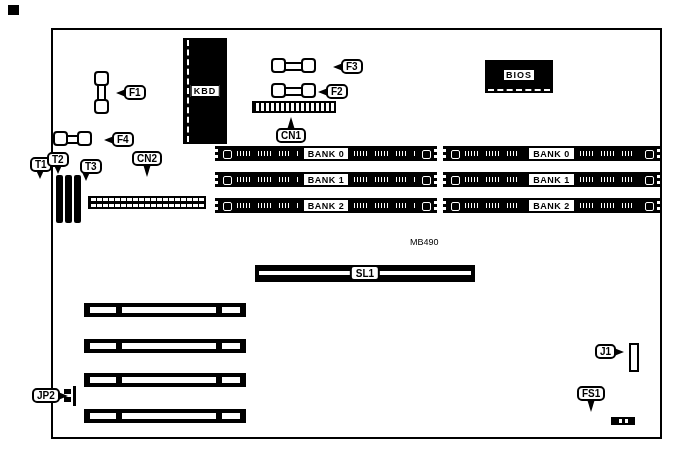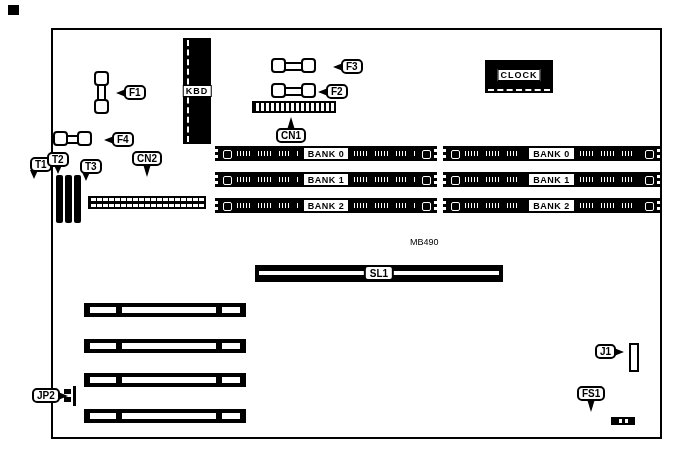--- a/index.html
+++ b/index.html
@@ -35,30 +35,30 @@
   .endR{width:5px;background:repeating-linear-gradient(180deg,#000 0 3px,#fff 3px 6px);border-left:2px solid #000}
   .latch{width:13px;background:#000;position:relative}
   .latch::after{content:"";position:absolute;left:3px;top:4px;width:7px;height:7px;border:1px solid #fff;border-radius:2px}
   .contacts{flex:1;background:#000;position:relative}
   .contacts::after{content:"";position:absolute;left:4px;right:4px;top:5px;height:5px;
       background-image:repeating-linear-gradient(90deg,transparent 0 14px,#000 14px 20px),
                        repeating-linear-gradient(90deg,#fff 0 1px,transparent 1px 3px)}
   .banklbl{background:#fff;border:2px solid #000;height:15px;display:flex;align-items:center;
            padding:0 4px;font:bold 9px "Liberation Sans",sans-serif;letter-spacing:.5px;white-space:nowrap;z-index:1}
   
-  .slslot{position:absolute;width:248px;height:17px;background:#000}
+  .slslot{position:absolute;width:220px;height:17px;background:#000}
   .slstripe{position:absolute;left:4px;right:4px;top:6px;height:4px;background:#fff}
   .sllbl{position:absolute;left:50%;top:0;transform:translateX(-50%);background:#fff;border:2px solid #000;
          border-radius:4px;height:16px;display:flex;align-items:center;padding:0 4px;
          font:bold 10px "Liberation Sans",sans-serif}
   
   .isaslot{position:absolute;width:162px;height:14px;background:#000}
   .isaseg{position:absolute;top:4px;height:6px;background:#fff}
   
-  .kbd{position:absolute;left:183px;top:38px;width:28px;height:106px;background:#000}
+  .kbd{position:absolute;left:183px;top:38px;width:44px;height:106px;background:#000}
   .kbd-dash{position:absolute;left:4px;top:2px;bottom:2px;width:0;border-left:2px dashed #fff}
   .chiplbl{position:absolute;left:50%;transform:translateX(-50%);background:#fff;border:1px solid #000;
            padding:0 2px;font:bold 9px "Liberation Sans",sans-serif;letter-spacing:1px;white-space:nowrap}
   .bios{position:absolute;left:485px;top:60px;width:68px;height:33px;background:#000}
   .bios-dash{position:absolute;left:3px;right:3px;bottom:2px;height:0;border-bottom:2px dashed #fff}
   .rtc{position:absolute;left:577px;top:42px;width:58px;height:28px;background:#000;color:#fff;
        display:flex;flex-direction:column;align-items:center;justify-content:center;
        font:bold 8px "Liberation Sans",sans-serif;line-height:10px;letter-spacing:.5px;text-align:center}
   .model{position:absolute;left:410px;top:237px;font:9px "Liberation Sans",sans-serif}
   .jmp{position:absolute;left:64px;top:386px;width:12px;height:20px}
@@ -118,21 +118,21 @@
     <span class="pu"></span>
     <span class="cbox">CN1</span>
   </div>
 
   <div class="cov" style="left:132px;top:151px">
     <span class="cbox">CN2</span>
     <span class="pd"></span>
   </div>
   <div class="pinstrip strip-ticks" style="left:88px;top:196px;width:118px;height:13px"></div>
 
-  <div class="cov" style="left:30px;top:157px;align-items:flex-start">
+  <div class="cov" style="left:30px;top:157px;align-items:center">
     <span class="cbox">T1</span>
     <span class="pd short" style="margin-right:2px"></span>
   </div>
   <div class="cov" style="left:47px;top:152px">
     <span class="cbox">T2</span>
     <span class="pd short"></span>
   </div>
   <div class="cov" style="left:80px;top:159px;align-items:flex-start">
     <span class="cbox">T3</span>
     <span class="pd short" style="margin-left:2px"></span>
@@ -192,21 +192,21 @@
     <span class="latch"></span>
     <span class="contacts"></span>
     <span class="banklbl">BANK 2</span>
     <span class="contacts"></span>
     <span class="latch"></span>
     <span class="endR"></span>
   </div>
 
   <div class="bios">
     <div class="bios-dash"></div>
-    <span class="chiplbl" style="top:9px">CLOCK</span>
+    <span class="chiplbl" style="top:9px">BIOS</span>
   </div>
 
 
   <div class="model">MB490</div>
 
   <div class="slslot" style="left:255px;top:265px">
     <div class="slstripe"></div>
     <span class="sllbl">SL1</span>
   </div>
 

